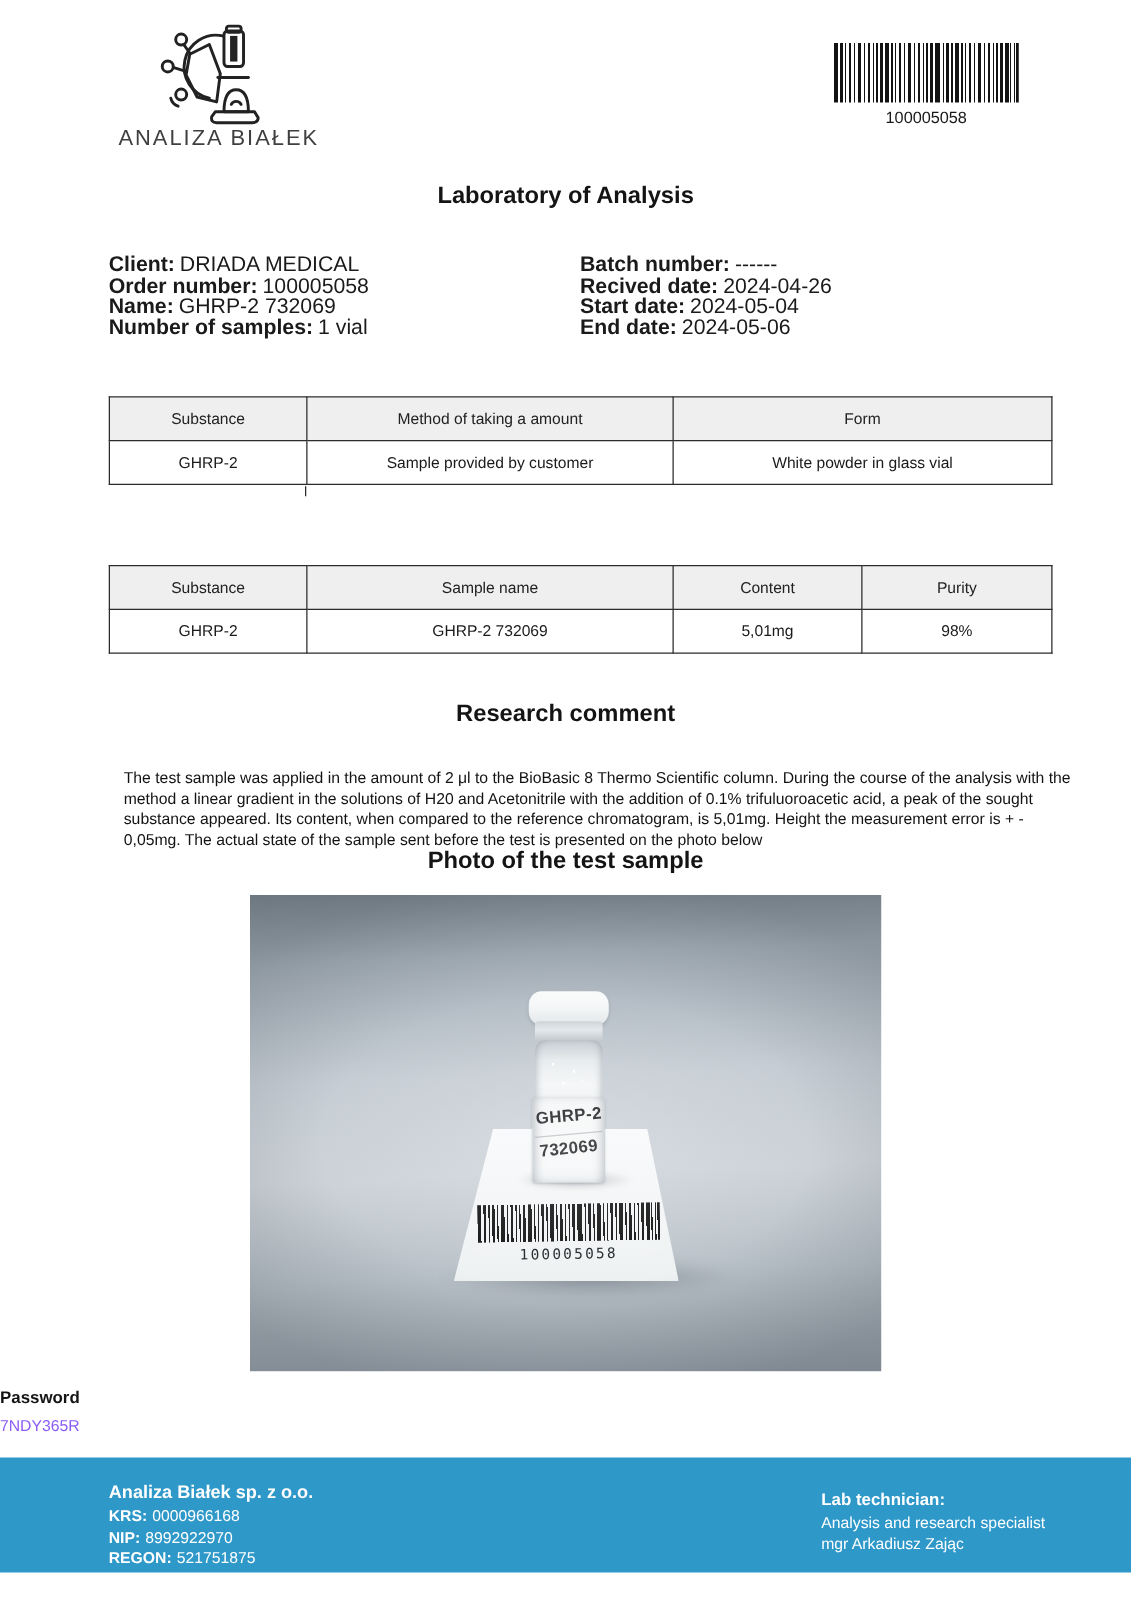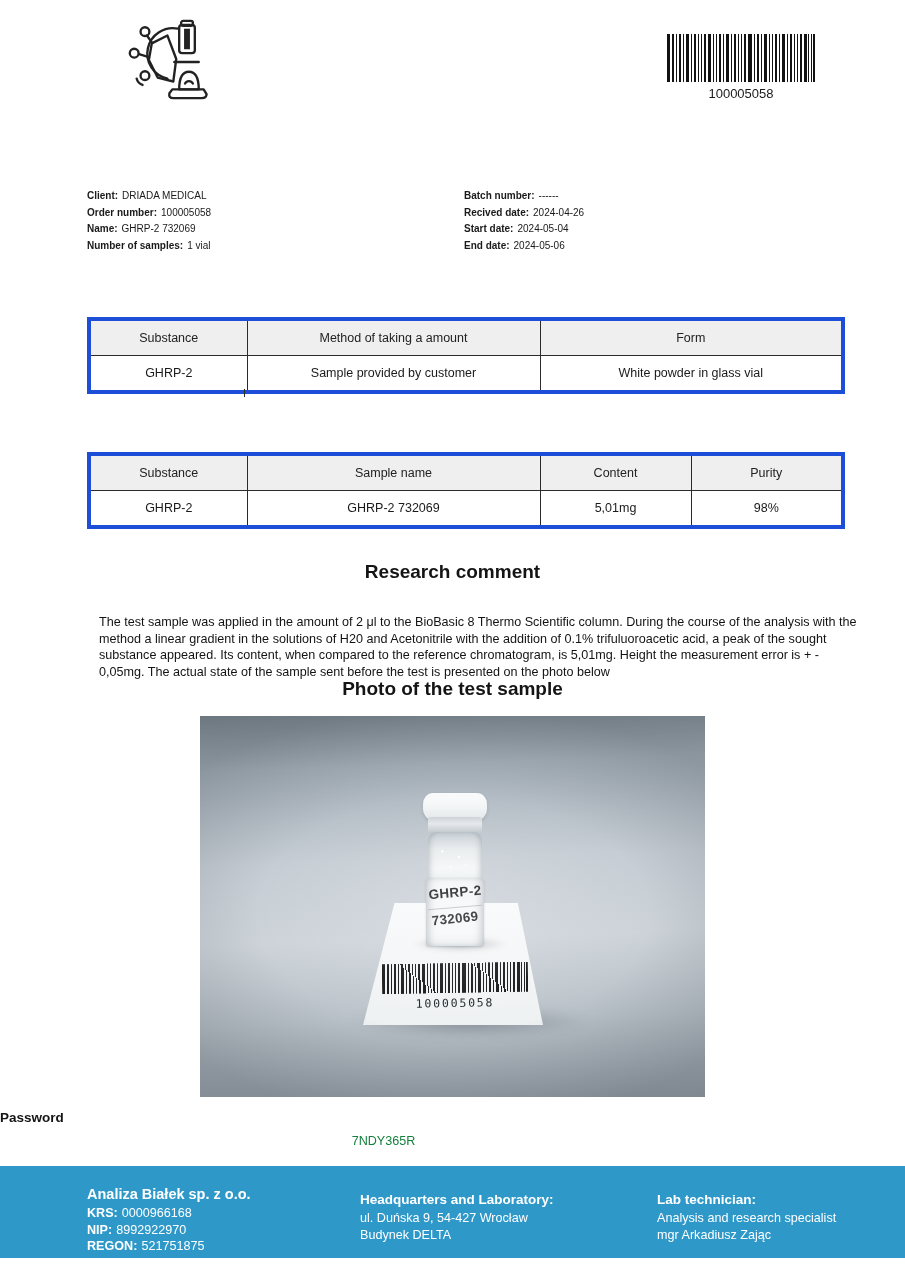--- a/index.html
+++ b/index.html
@@ -18,28 +18,28 @@
   
   .h{position:absolute;left:0;width:905px;text-align:center;font-weight:700;color:#141414;
      font-size:19px;margin:0;}
   .doc-title{top:146px;}
   .h-sample{top:276px;}
   .h-results{top:410px;}
   .h-research{top:561px;}
   .h-photo{top:678px;}
 
   
-  .info{position:absolute;top:188px;font-size:10px;line-height:16.6px;}
+  .info{position:absolute;top:204px;font-size:17px;line-height:16.6px;}
   .info-left{left:87px;}
   .info-right{left:464px;}
   .info .lbl{font-weight:700;margin-right:4px;}
 
   
   table.tbl{position:absolute;left:87px;width:754px;border-collapse:collapse;table-layout:fixed;
-            font-size:12.5px;color:#1a1a1a;border:4px solid #1d4ed8;padding-left:30px;}
+            font-size:12.5px;color:#1a1a1a;border:1px solid #1d4ed8;padding-left:30px;}
   table.tbl th,table.tbl td{border:1px solid #2b2b2b;height:34px;text-align:center;
             vertical-align:middle;font-weight:400;padding:0;}
   table.tbl th{background:#efefef;color:#222;}
   .tbl-sample{top:317px;}
   .tbl-results{top:452px;}
   .tbl-tick{position:absolute;left:244px;top:389px;width:1px;height:8px;background:#2b2b2b;}
 
   
   .comment{position:absolute;left:87px;top:602px;width:768px;font-size:12.6px;
            line-height:16.6px;color:#131313;margin:12px;}
@@ -88,22 +88,22 @@
   .vial-label-1,.vial-label-2{position:absolute;left:0;width:58px;text-align:center;
          font-weight:700;font-size:13.5px;color:#16181b;letter-spacing:.3px;}
   .vial-label-1{top:7px;transform:rotate(-5deg);}
   .vial-label-2{top:33px;transform:rotate(-6deg);}
   .vial-label-sep{position:absolute;left:2px;top:29px;width:54px;height:1px;
          background:rgba(120,128,136,.45);transform:rotate(-5deg);}
 
   
   .pw-label{position:absolute;left:0;top:1110px;width:905px;text-align:left;
             font-size:13.5px;font-weight:700;color:#141414;}
-  .pw-value{position:absolute;left:0;top:1134px;width:767px;text-align:center;
-            font-size:12.6px;color:#15803d;}
+  .pw-value{position:absolute;left:0;top:1134px;width:767px;
+            font-size:12.6px;color:#8b5cf6;}
 
   
   .footer{position:absolute;left:0;top:1166px;width:905px;height:92px;background:#2e98c9;
           color:#ffffff;}
   .f-col{position:absolute;font-size:12.6px;line-height:16.4px;}
   .f-company{left:87px;top:20px;}
   .f-company .f-name{font-size:14.5px;font-weight:700;margin-bottom:3px;}
   .f-hq{left:360px;top:26px;}
   .f-tech{left:657px;top:26px;}
   .f-title{font-size:13.5px;font-weight:700;margin-bottom:2px;}
@@ -126,20 +126,21 @@
     <path d="M18.5 64 a9 9 0 0 0 6 6.5"></path>
     <rect x="64" y="5" width="12" height="5" rx="2"></rect>
     <rect x="62" y="9" width="16" height="29" rx="3"></rect>
     <rect x="67" y="13" width="6" height="21" fill="#222222" stroke="none"></rect>
     <path d="M61 13 A26 26 0 0 0 50 64"></path>
     <line x1="57" y1="47" x2="82" y2="47"></line>
     <path d="M62 75 Q62 57 72 57 Q82 57 82 75 Z"></path>
     <path d="M68 69 a4.5 4.5 0 0 1 8 0"></path>
     <path d="M55 75 L87 75 L90 80 Q90 84 85 84 L56 84 Q51 84 52 79 Z"></path>
   </svg>
+  <div class="brand-name">ANALIZA BIAŁEK</div>
 
   <div class="barcode-top">
     <svg viewBox="0 0 148 46" preserveAspectRatio="none" shape-rendering="crispEdges">
       <g class="bc-bars">
         <rect x="0" width="3" height="46"></rect>
           <rect x="5" width="2" height="46"></rect>
           <rect x="9" width="1" height="46"></rect>
         <rect x="12" width="2" height="46"></rect>
           <rect x="16" width="1" height="46"></rect>
           <rect x="19" width="3" height="46"></rect>
@@ -176,20 +177,21 @@
         <rect x="133" width="2" height="46"></rect>
           <rect x="137" width="3" height="46"></rect>
           <rect x="141" width="1" height="46"></rect>
         <rect x="144" width="1" height="46"></rect>
           <rect x="146" width="2" height="46"></rect>
       </g>
     </svg>
   </div>
   <div class="barcode-num">100005058</div>
 
+  <h1 class="h doc-title">Laboratory of Analysis</h1>
 
   <div class="info info-left">
     <div><span class="lbl">Client:</span><span>DRIADA MEDICAL</span></div>
     <div><span class="lbl">Order number:</span><span>100005058</span></div>
     <div><span class="lbl">Name:</span><span>GHRP-2 732069</span></div>
     <div><span class="lbl">Number of samples:</span><span>1 vial</span></div>
   </div>
   <div class="info info-right">
     <div><span class="lbl">Batch number:</span><span>------</span></div>
     <div><span class="lbl">Recived date:</span><span>2024-04-26</span></div>
@@ -314,25 +316,20 @@
   <div class="pw-label">Password</div>
   <div class="pw-value">7NDY365R</div>
 
   <div class="footer">
     <div class="f-col f-company">
       <div class="f-name">Analiza Białek sp. z o.o.</div>
       <div><span class="lbl">KRS:</span><span>0000966168</span></div>
       <div><span class="lbl">NIP:</span><span>8992922970</span></div>
       <div><span class="lbl">REGON:</span><span>521751875</span></div>
     </div>
-    <div class="f-col f-hq">
-      <div class="f-title">Headquarters and Laboratory:</div>
-      <div>ul. Duńska 9, 54-427 Wrocław</div>
-      <div>Budynek DELTA</div>
-    </div>
     <div class="f-col f-tech">
       <div class="f-title">Lab technician:</div>
       <div>Analysis and research specialist</div>
       <div>mgr Arkadiusz Zając</div>
     </div>
   </div>
 
 </div>
 
 </body></html>

